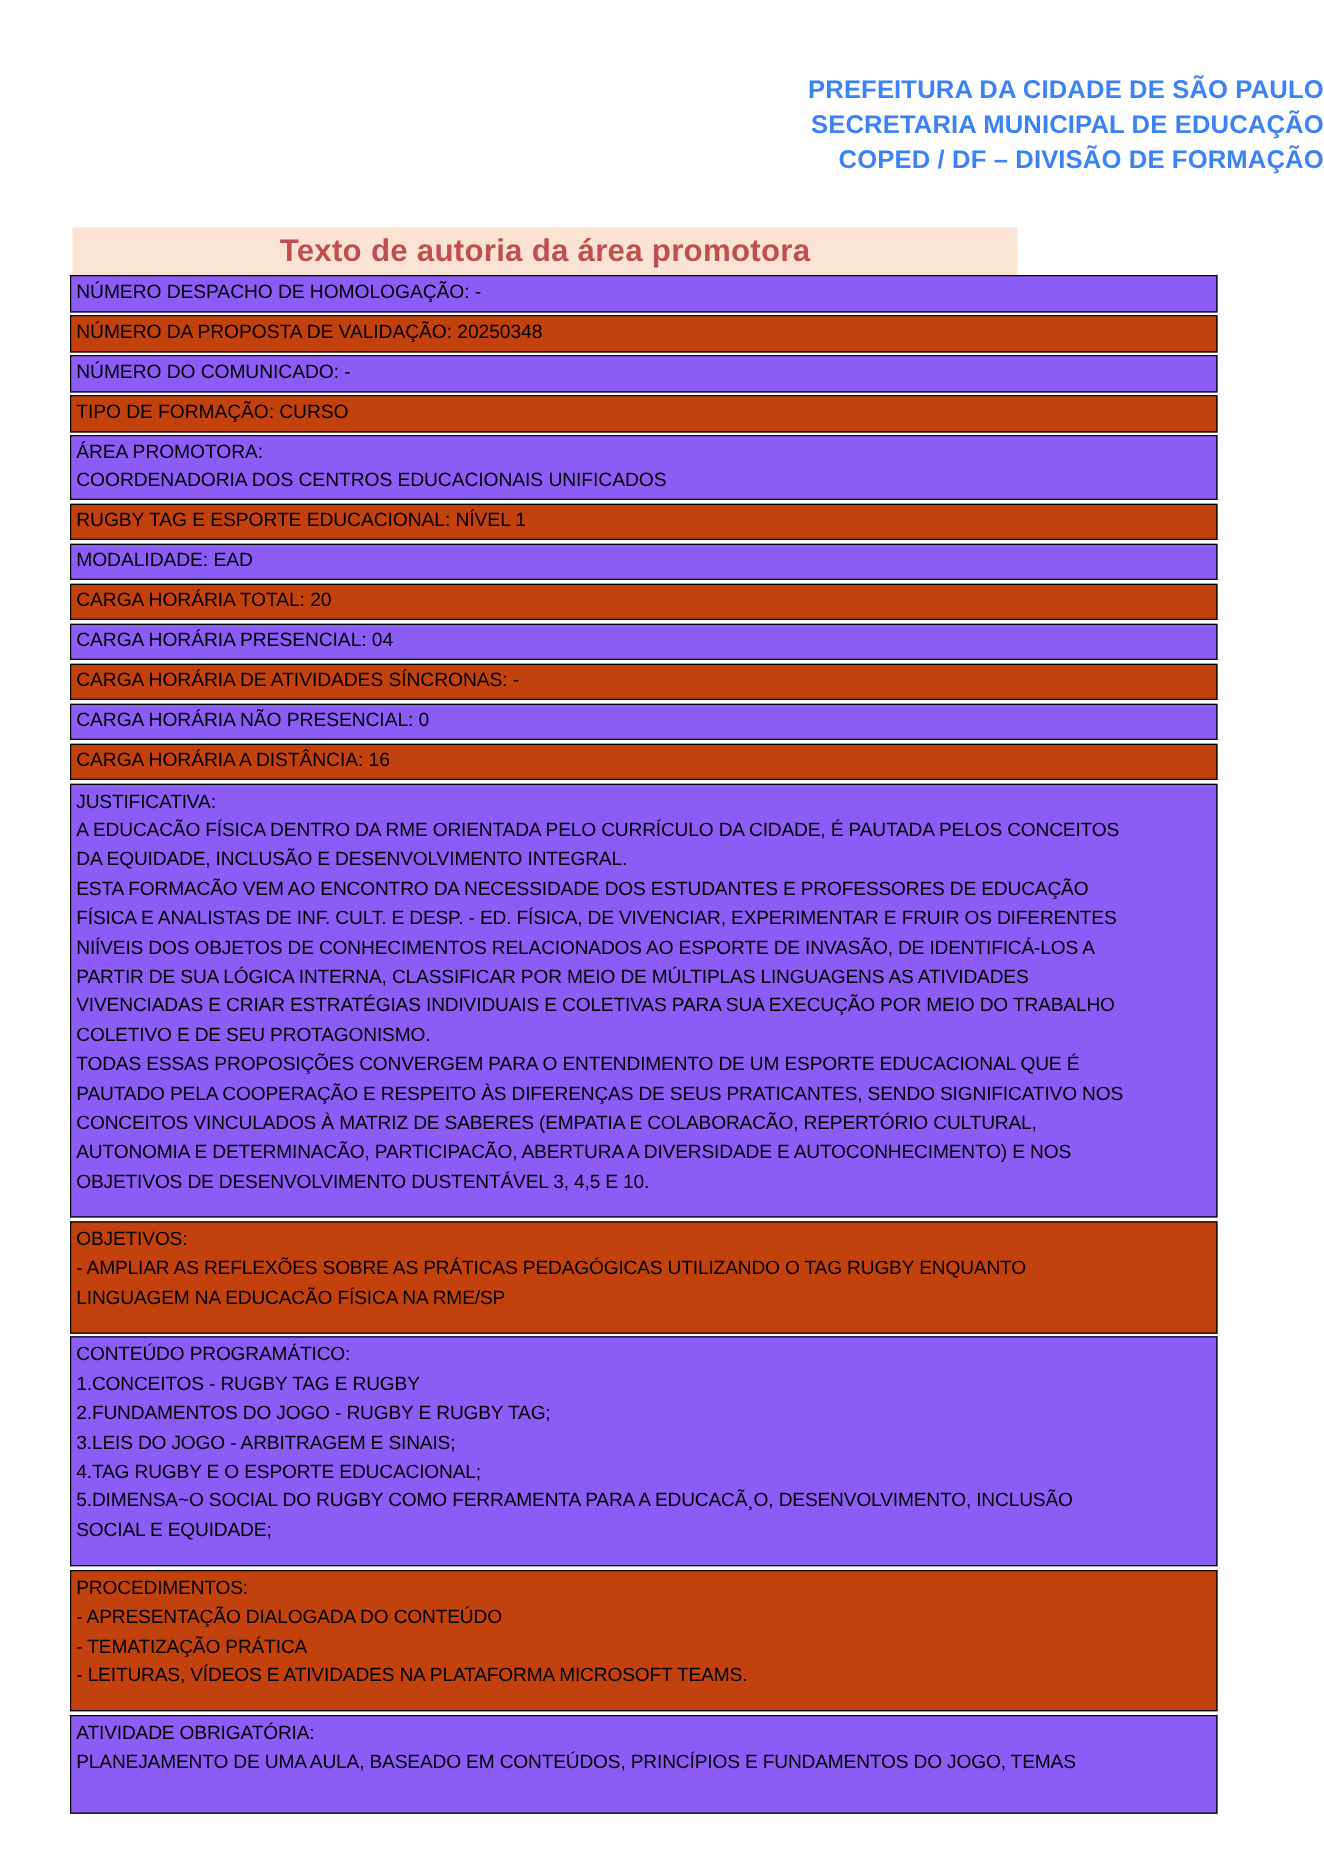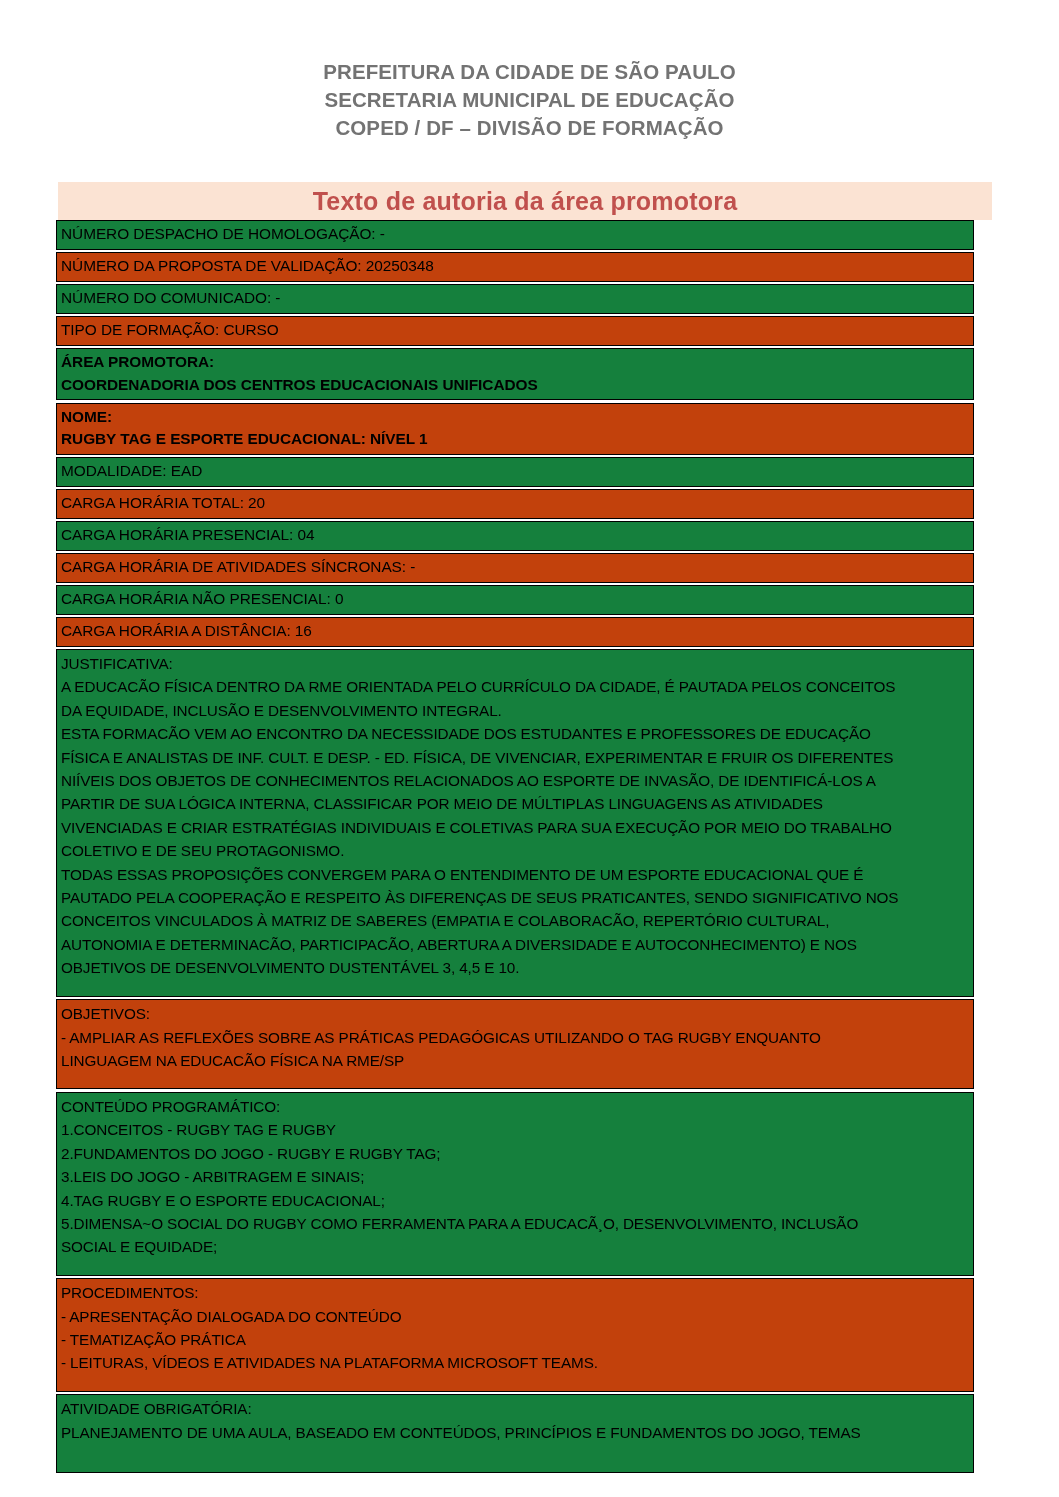--- a/index.html
+++ b/index.html
@@ -27,30 +27,31 @@
   
   .doc-header {
     padding-top: 58px;
     text-align: center;
   }
   .doc-header .hline {
     font-weight: bold;
     font-size: 20.5px;
     line-height: 28px;
     letter-spacing: 0.1px;
-    color: #737373;
+    color: #3b82f6;
     white-space: nowrap;
+    text-align: right;
   }
 
   
   .title-band {
     position: absolute;
     left: 58px;
     top: 182px;
-    width: 934px;
+    width: 756px;
     height: 38px;
     background: #fbe3d3;
     display: flex;
     align-items: center;
     justify-content: center;
     text-align: right;
   }
   .title-band .title-text {
     color: #c0504d;
     font-weight: bold;
@@ -67,38 +68,38 @@
     top: 220px;
     width: 918px;
     border-collapse: separate;
     border-spacing: 0;
   }
 
   .row {
     position: relative;
     box-sizing: border-box;
     border: 1.6px solid #000000;
-    background: #15803d;
+    background: #8b5cf6;
     margin-bottom: 2.5px;
     padding: 2px 0 3px 4px;
   }
   .row.fill {
     background: #c2410c;
   }
   .row .line {
     font-size: 15.4px;
     line-height: 22.5px;
     white-space: nowrap;
     letter-spacing: -0.05px;
   }
   .row.block .line {
     white-space: normal;
   }
   .row .line.bold {
-    font-weight: bold;
+    font-weight: normal;
   }
 
   
   .row.block {
     padding: 2px 6px 16px 4px;
   }
   .row.block .line {
     font-size: 15.3px;
     line-height: 23.4px;
     letter-spacing: -0.12px;
@@ -134,21 +135,20 @@
         <div class="line">NÚMERO DO COMUNICADO:  -</div>
       </div>
       <div class="row fill">
         <div class="line">TIPO DE FORMAÇÃO: CURSO</div>
       </div>
       <div class="row">
         <div class="line bold">ÁREA PROMOTORA:</div>
         <div class="line bold">COORDENADORIA DOS CENTROS EDUCACIONAIS UNIFICADOS</div>
       </div>
       <div class="row fill">
-        <div class="line bold">NOME:</div>
         <div class="line bold">RUGBY TAG  E ESPORTE EDUCACIONAL: NÍVEL 1</div>
       </div>
       <div class="row">
         <div class="line">MODALIDADE: EAD</div>
       </div>
       <div class="row fill">
         <div class="line">CARGA HORÁRIA TOTAL: 20</div>
       </div>
       <div class="row">
         <div class="line">CARGA HORÁRIA PRESENCIAL: 04</div>

